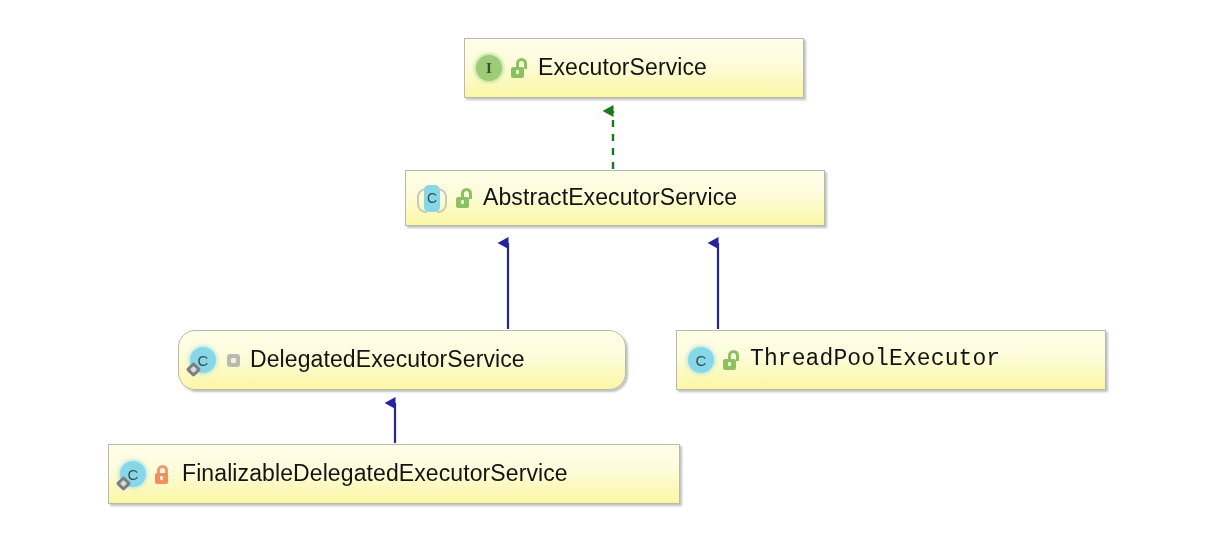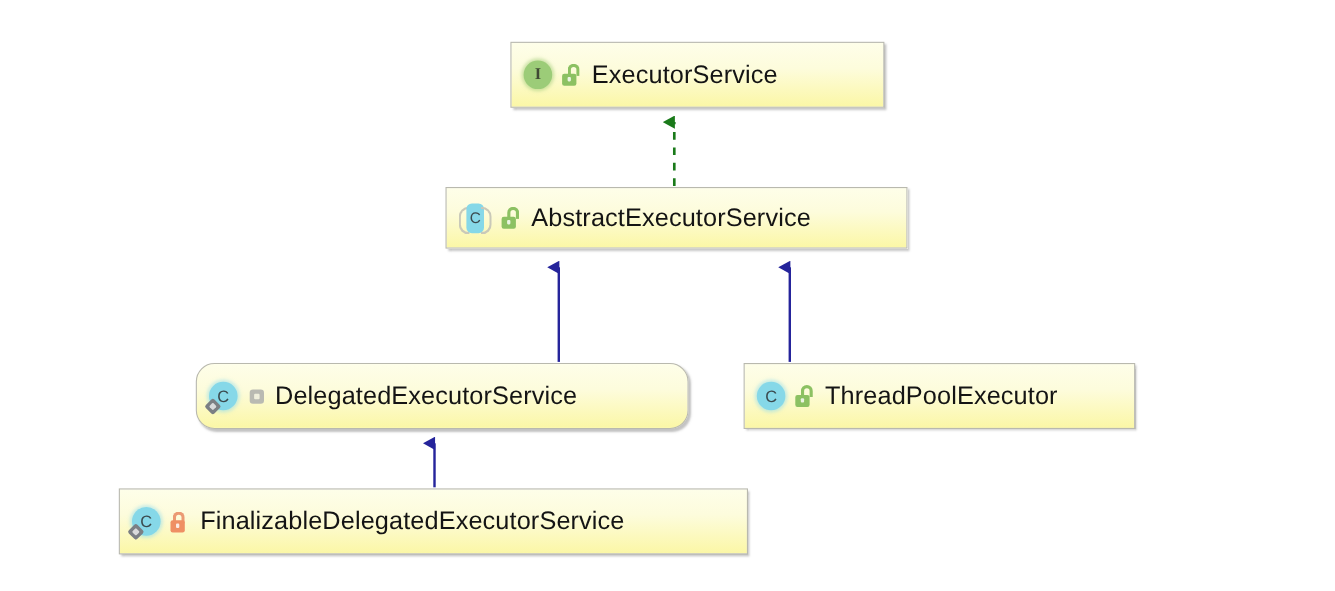--- a/index.html
+++ b/index.html
@@ -288,21 +288,21 @@
   </div>
 
   <div class="node" style="left:178px; top:330px; width:448px; height:60px;border-radius:17px;">
     <span class="ico ico-class">
       <span class="ico-nested-diamond"></span>
     </span>
     <span class="ico ico-package"></span>
     <span class="node-label gap-after-icon">DelegatedExecutorService</span>
   </div>
 
-  <div class="node" style="left:676px; top:330px; width:356px; height:60px;">
+  <div class="node" style="left:676px; top:330px; width:430px; height:60px;font-family:Liberation Mono, monospace;">
     <span class="ico ico-class"></span>
     <span class="ico ico-lock public">
       <span class="shackle"></span>
         <span class="body"></span>
     </span>
     <span class="node-label gap-after-icon">ThreadPoolExecutor</span>
   </div>
 
   <div class="node" style="left:108px; top:444px; width:572px; height:60px;text-align:right;">
     <span class="ico ico-class">

